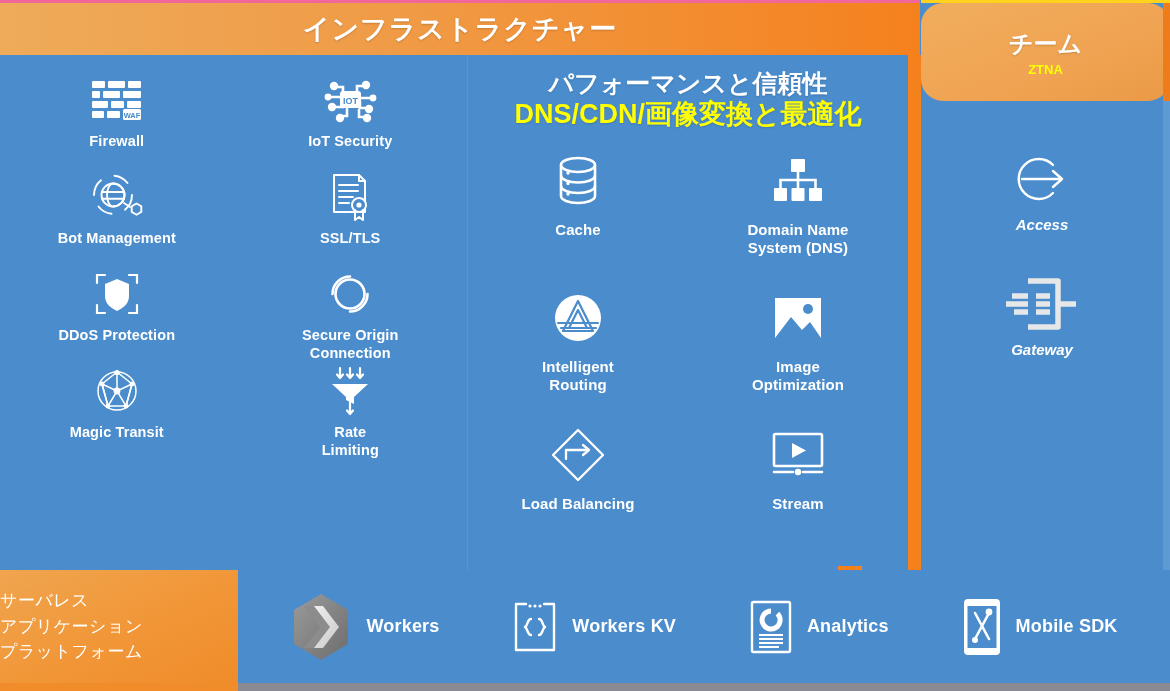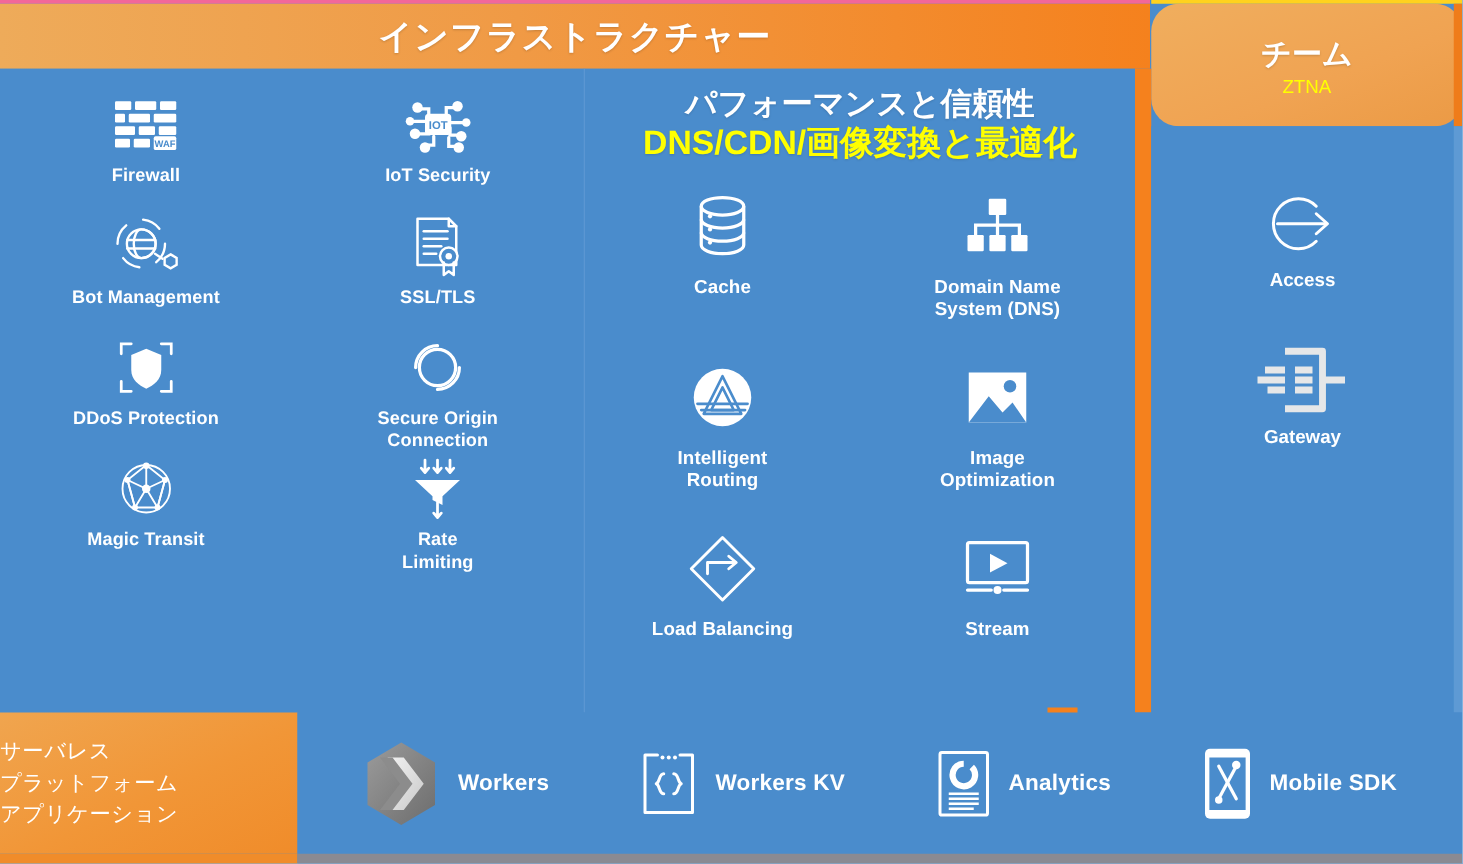--- a/index.html
+++ b/index.html
@@ -27,21 +27,21 @@
     text-shadow:0 1px 2px rgba(0,0,0,.18);
   }
 
   
   .team-header{
     position:absolute;left:921px;top:3px;width:249px;height:98px;
     background:linear-gradient(to bottom right,#f0ae5e 0%,#f0a352 60%,#eb9a45 100%);
     display:flex;flex-direction:column;align-items:center;justify-content:center;gap:2px;border-radius:22px;
   }
   .team-header-title{color:#ffffff;font-size:24px;font-weight:bold;text-shadow:0 1px 2px rgba(0,0,0,.18);}
-  .team-header-sub{color:#ffff00;font-size:15px;font-weight:normal;}
+  .team-header-sub{color:#ffff00;font-size:13px;font-weight:bold;}
   .team-header-rightedge{position:absolute;left:1163px;top:3px;width:7px;height:98px;background:#ef7c1a;}
 
   
   .main-blue{position:absolute;left:0;top:55px;width:908px;height:515px;background:#4a8ccc;}
   .col-divider{position:absolute;left:467px;top:55px;width:1px;height:515px;background:#5b96d2;}
 
   
   .vert-sep{position:absolute;left:908px;top:55px;width:13px;height:515px;background:#f5811d;}
   .team-blue{position:absolute;left:921px;top:101px;width:242px;height:469px;background:#4a8ccc;}
   .team-blue-edge{position:absolute;left:1163px;top:101px;width:7px;height:469px;background:#5e9ad4;}
@@ -64,21 +64,21 @@
   .tile{display:flex;flex-direction:column;align-items:center;justify-content:flex-start;}
   .tile .ico{display:flex;align-items:center;justify-content:center;height:54px;}
   .tile .lbl{
     margin-top:6px;color:#ffffff;font-size:14.5px;font-weight:bold;text-align:center;
     line-height:1.22;letter-spacing:.1px;
   }
   .grid-performance .tile .ico{height:62px;}
   .grid-performance .tile .lbl{font-size:15px;margin-top:9px;}
 
   
-  .team-list{position:absolute;left:921px;top:150px;width:242px;}
+  .team-list{position:absolute;left:921px;top:150px;width:242px;font-style:italic;}
   .team-tile{display:flex;flex-direction:column;align-items:center;margin-bottom:42px;}
   .team-tile .ico{display:flex;align-items:center;justify-content:center;height:58px;}
   .team-tile .lbl{margin-top:8px;color:#ffffff;font-size:15px;font-weight:bold;}
 
   
   .serverless-label{
     position:absolute;left:0;top:570px;width:238px;height:113px;
     background:linear-gradient(to bottom right,#f0a54f 0%,#f19637 55%,#f08c2a 100%);
     display:flex;flex-direction:column;align-items:flex-start;justify-content:center;
   }
@@ -433,22 +433,22 @@
       </div>
       <div class="lbl">Gateway</div>
     </div>
 
   </div>
 
   <div class="orange-tab"></div>
 
   <div class="serverless-label">
     <div class="line">サーバレス</div>
+    <div class="line">アプリケーション</div>
     <div class="line">プラットフォーム</div>
-    <div class="line">アプリケーション</div>
   </div>
 
   <div class="serverless-bar">
 
     <div class="sv-item">
       <span>
         <svg width="62" height="68" viewBox="0 0 62 68">
           <defs>
             <linearGradient id="wgA" x1="0" y1="0" x2="1" y2="1">
               <stop offset="0" stop-color="#9b9b9b"></stop>

